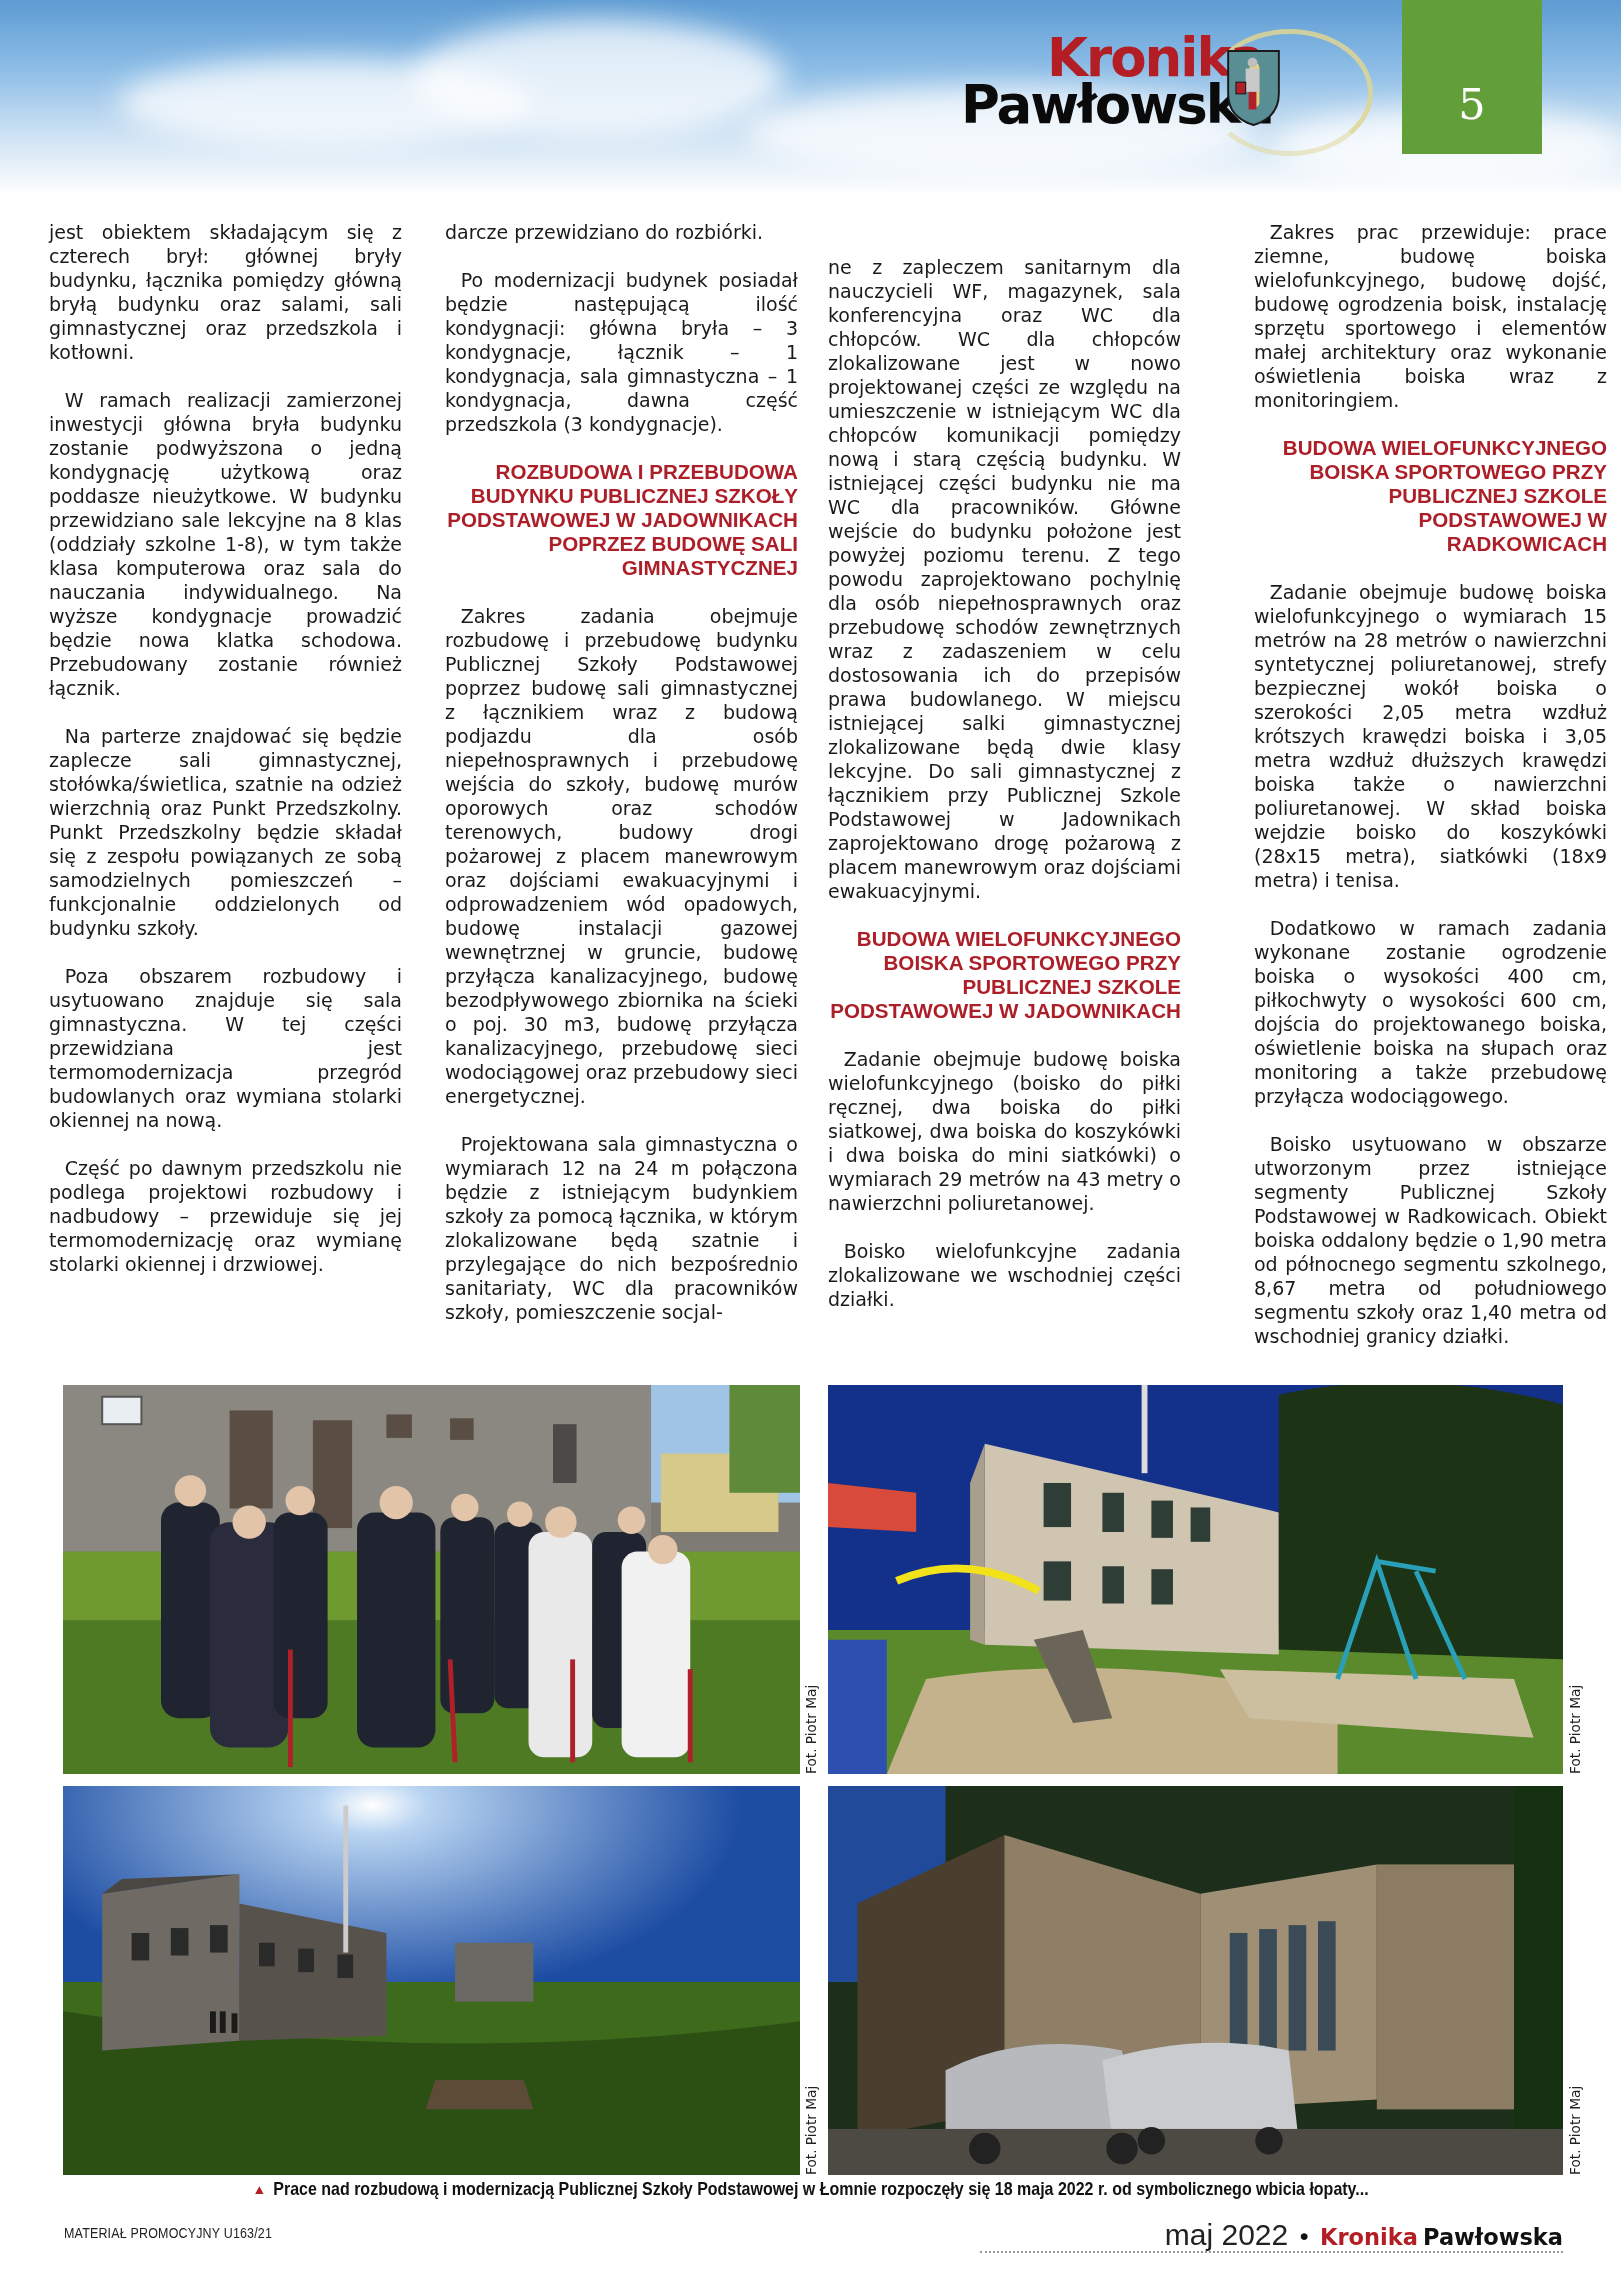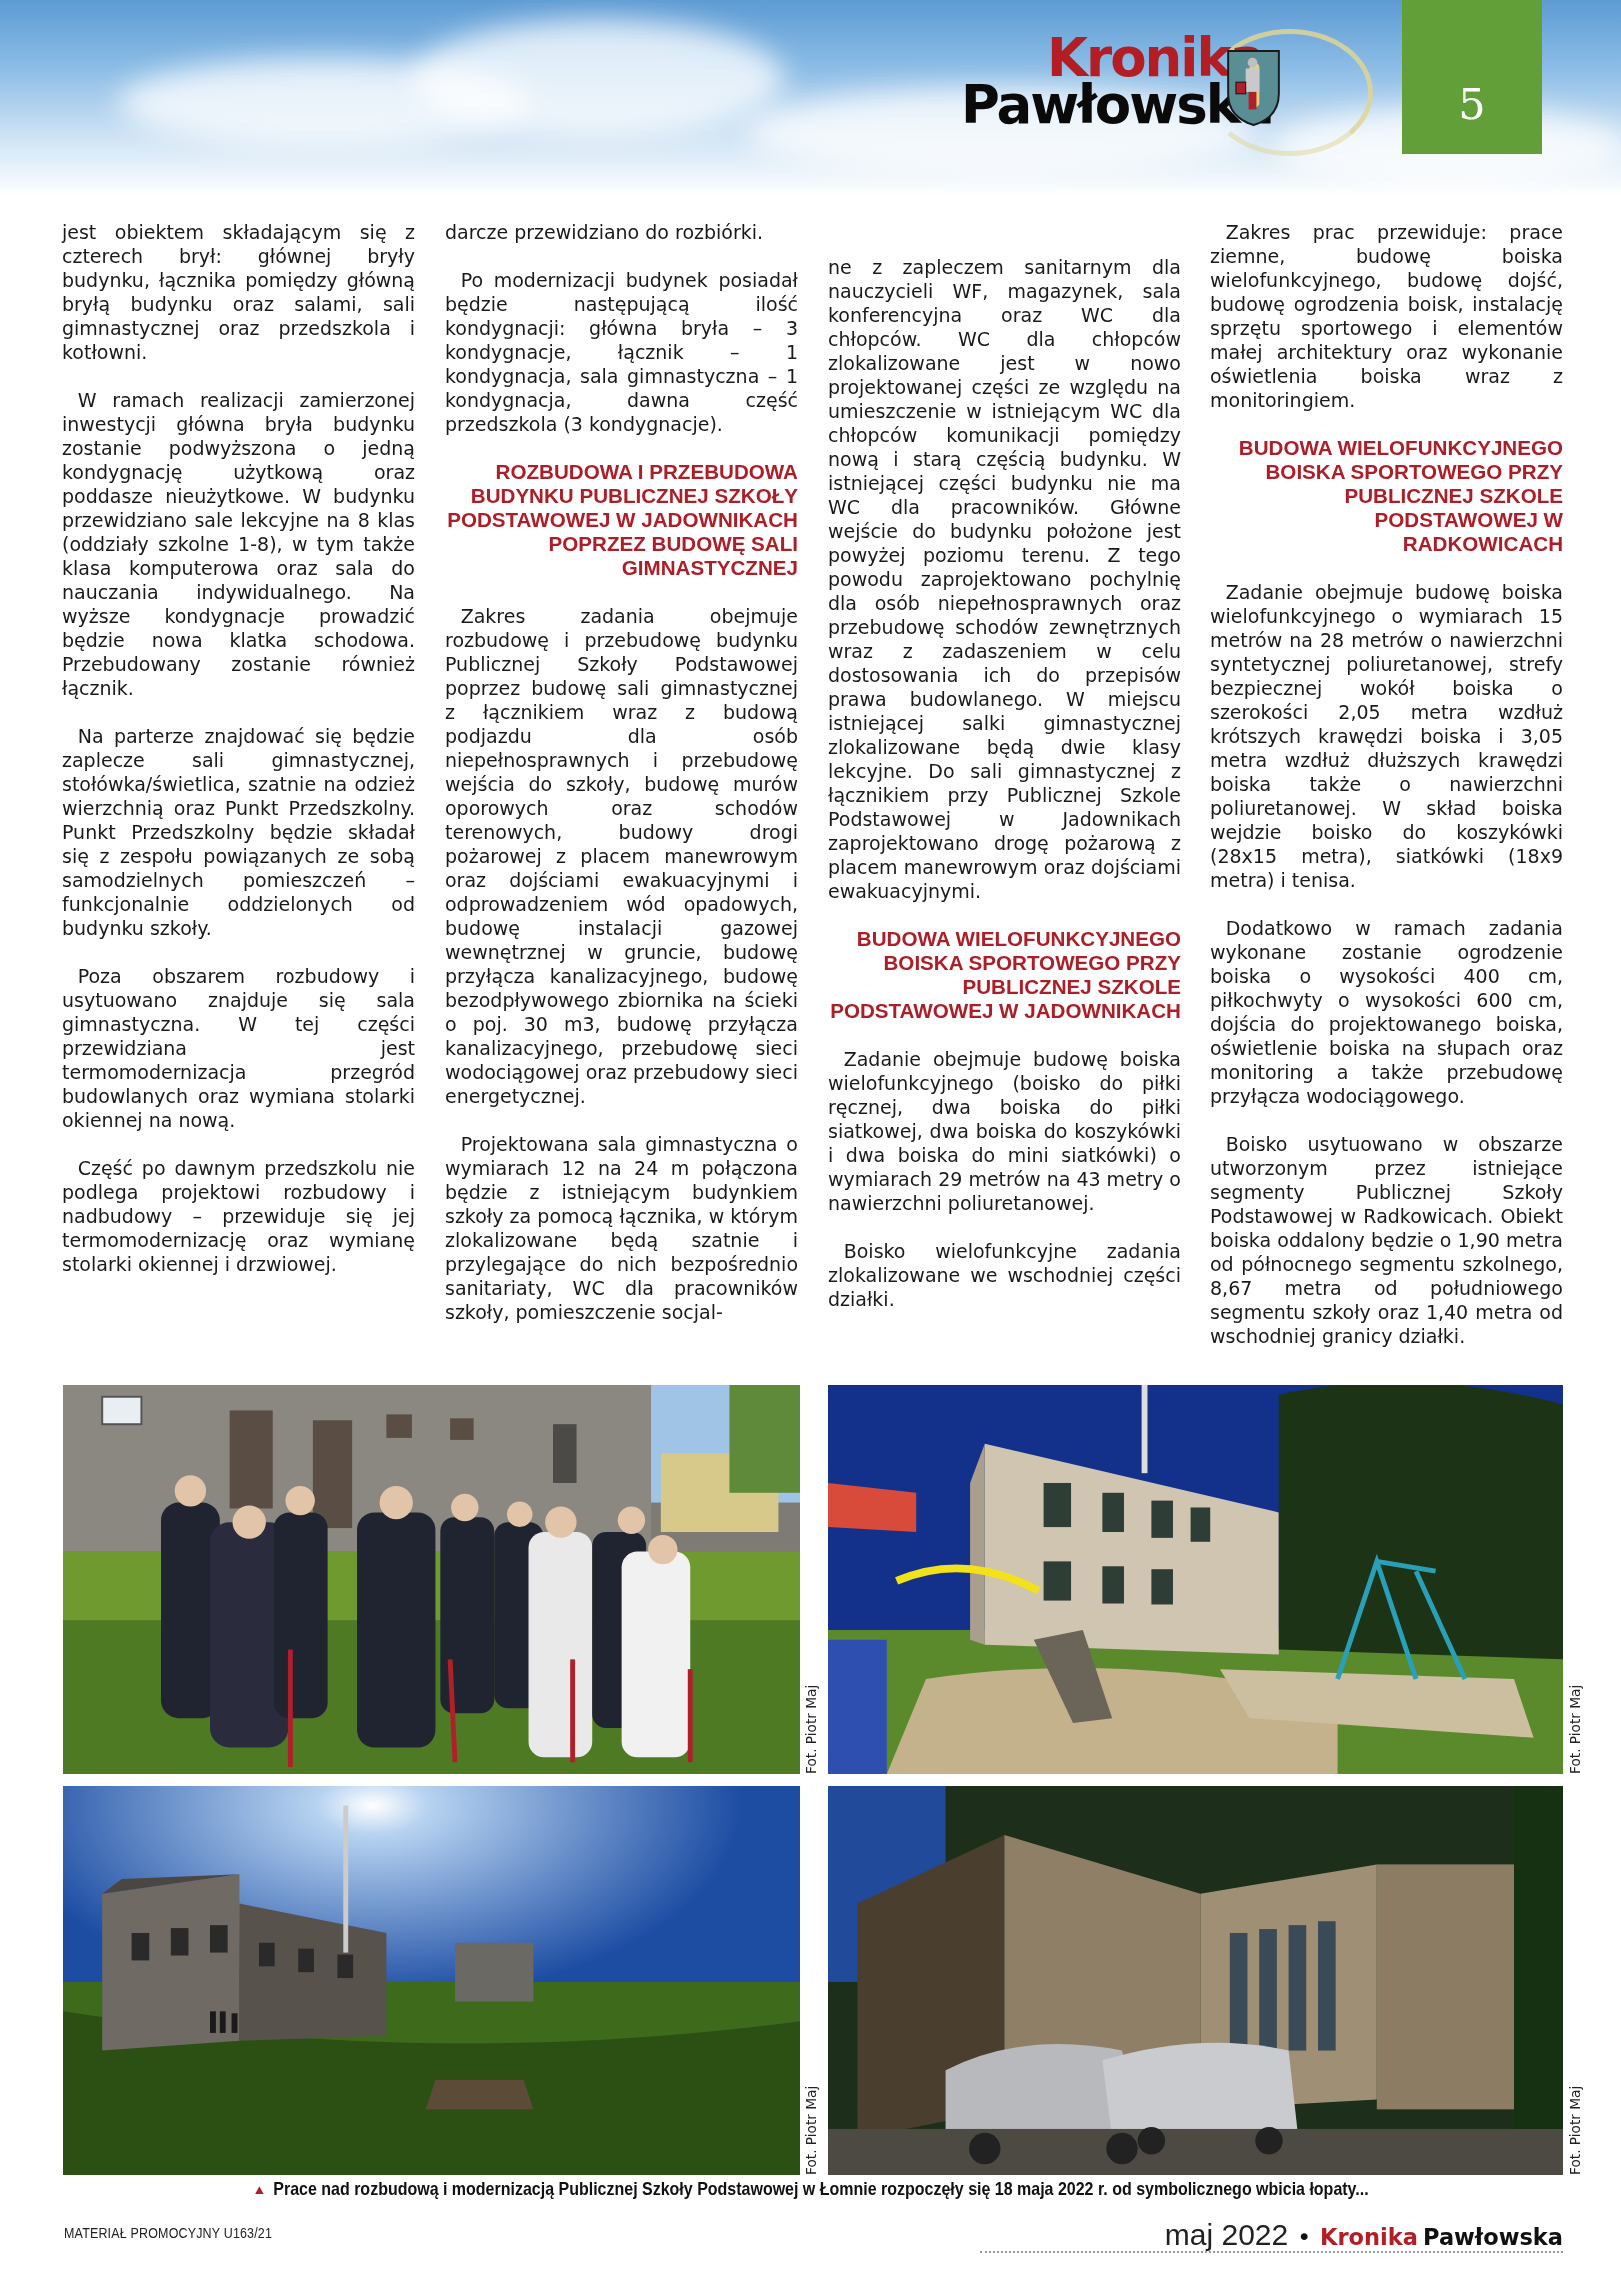--- a/index.html
+++ b/index.html
@@ -34,24 +34,24 @@
   .page-num {
     position: absolute; left: 0; right: 0; bottom: 25.5px; text-align: center;
     font-family: "DejaVu Serif", serif; font-size: 43px; color: #ffffff;
   }
 
   
   .col { position: absolute; top: 220px; width: 353px; font-size: 19px; line-height: 24px; text-align: justify; hyphens: manual; }
   .col p { margin-bottom: 24px; }
   .col p.indent { text-indent: 15.7px; }
   .col p:last-child { margin-bottom: 0; }
-  #col1 { left: 62px; }
+  #col1 { left: 49px; }
   #col2 { left: 445px; }
   #col3 { left: 828px; margin-top: 35px; }
-  #col4 { left: 1210px; }
+  #col4 { left: 1254px; }
   .heading {
     color: #ad1f28; font-weight: bold; text-align: right; font-size: 20.6px; line-height: 24px;
     margin: 0 0 24px 0; font-family: "Liberation Sans", sans-serif;
   }
 
   
   .photo { position: absolute; overflow: hidden; }
   .photo svg { display: block; width: 100%; height: 100%; }
   #photo1 { left: 63px; top: 1385px; width: 737px; height: 389px; }
   #photo2 { left: 828px; top: 1385px; width: 735px; height: 389px; }

